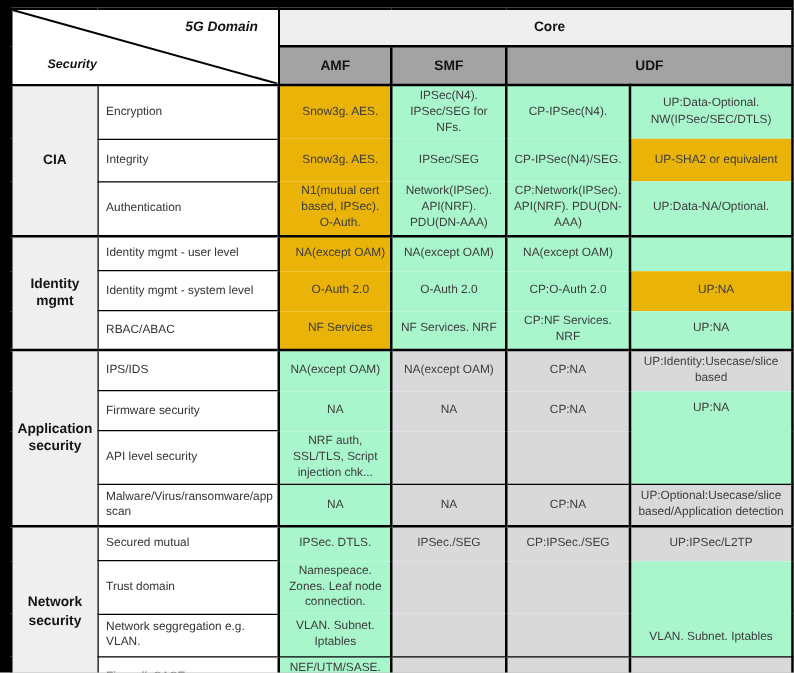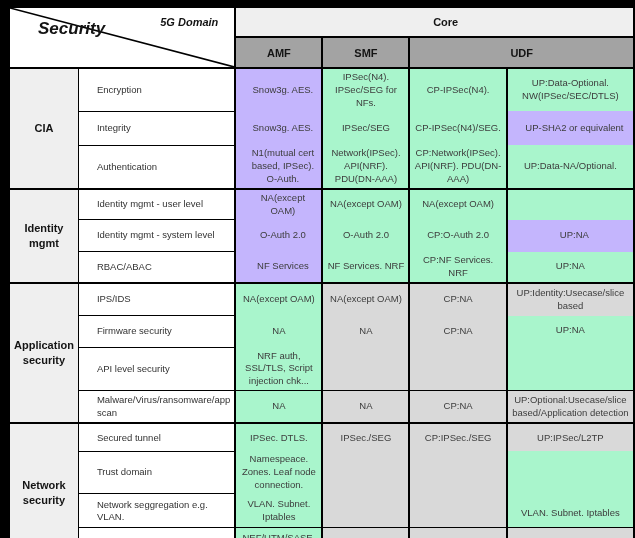--- a/index.html
+++ b/index.html
@@ -20,36 +20,36 @@
   col.c-cp{width:102px}
   col.c-up{width:137px}
   th{
     border:2px solid #000;font-size:11px;font-weight:bold;color:#141414;
     text-align:center;padding:2px;background:#a3a3a3;
   }
   th.core{background:#EFEFEF;padding-left:24px;}
   th.corner{position:relative;padding:0;background:#fff;font-style:italic;}
   .corner svg{position:absolute;left:0;top:0;width:100%;height:100%;display:block;}
   .corner .lab-top{position:absolute;top:8px;right:16px;font-size:11px;font-weight:bold;color:#141414;}
-  .corner .lab-bot{position:absolute;bottom:28px;left:28px;font-size:17px;font-weight:bold;color:#141414;}
+  .corner .lab-bot{position:absolute;bottom:10px;left:28px;font-size:10px;font-weight:bold;color:#141414;}
   td{padding:2px 4px;vertical-align:middle;}
   td.cat{
     background:#EFEFEF;font-weight:bold;font-size:11px;color:#141414;
     text-align:center;border-right:1px solid #000;line-height:1.35;margin-left:20px;
   }
   td.crit{
     background:#fff;font-size:9.5px;color:#333;text-align:left;
     border-right:2px solid #000;border-bottom:1px solid #000;
-    padding-left:18px;line-height:1.3;
+    padding-left:6px;line-height:1.3;
   }
   td.d{
     font-size:9.5px;color:#3c3c3c;text-align:center;line-height:1.35;
   }
   .vr2{border-right:2px solid #000;}
-  .bg-o{background:#c4b5fd;padding-left:12px;}
+  .bg-o{background:#eab308;padding-left:12px;}
   .bg-g{background:#A9F5CC;}
   .bg-gr{background:#D9D9D9;}
   tr.gs td{border-top:2px solid #000;}
   tr.ss td{border-top:1px solid #000;}
   td.v-top{vertical-align:top;padding-top:8px;}
   td.v-bot{vertical-align:bottom;padding-bottom:8px;}
 </style>
 </head>
 <body>
 
@@ -151,21 +151,21 @@
   <tr class="ss" style="height:33px">
     <td class="crit">Malware/Virus/ransomware/app scan</td>
     <td class="d bg-g vr2">NA</td>
     <td class="d bg-gr vr2">NA</td>
     <td class="d bg-gr vr2">CP:NA</td>
     <td class="d bg-gr">UP:Optional:Usecase/slice based/Application detection</td>
   </tr>
 
   <tr class="gs" style="height:28px">
     <td class="cat" rowspan="4">Network security</td>
-    <td class="crit">Secured tunnel</td>
+    <td class="crit">Secured mutual</td>
     <td class="d bg-g vr2">IPSec. DTLS.</td>
     <td class="d bg-gr vr2">IPSec./SEG</td>
     <td class="d bg-gr vr2">CP:IPSec./SEG</td>
     <td class="d bg-gr">UP:IPSec/L2TP</td>
   </tr>
   <tr style="height:34px">
     <td class="crit">Trust domain</td>
     <td class="d bg-g vr2">Namespeace. Zones. Leaf node connection.</td>
     <td class="d bg-gr vr2"></td>
     <td class="d bg-gr vr2"></td>

